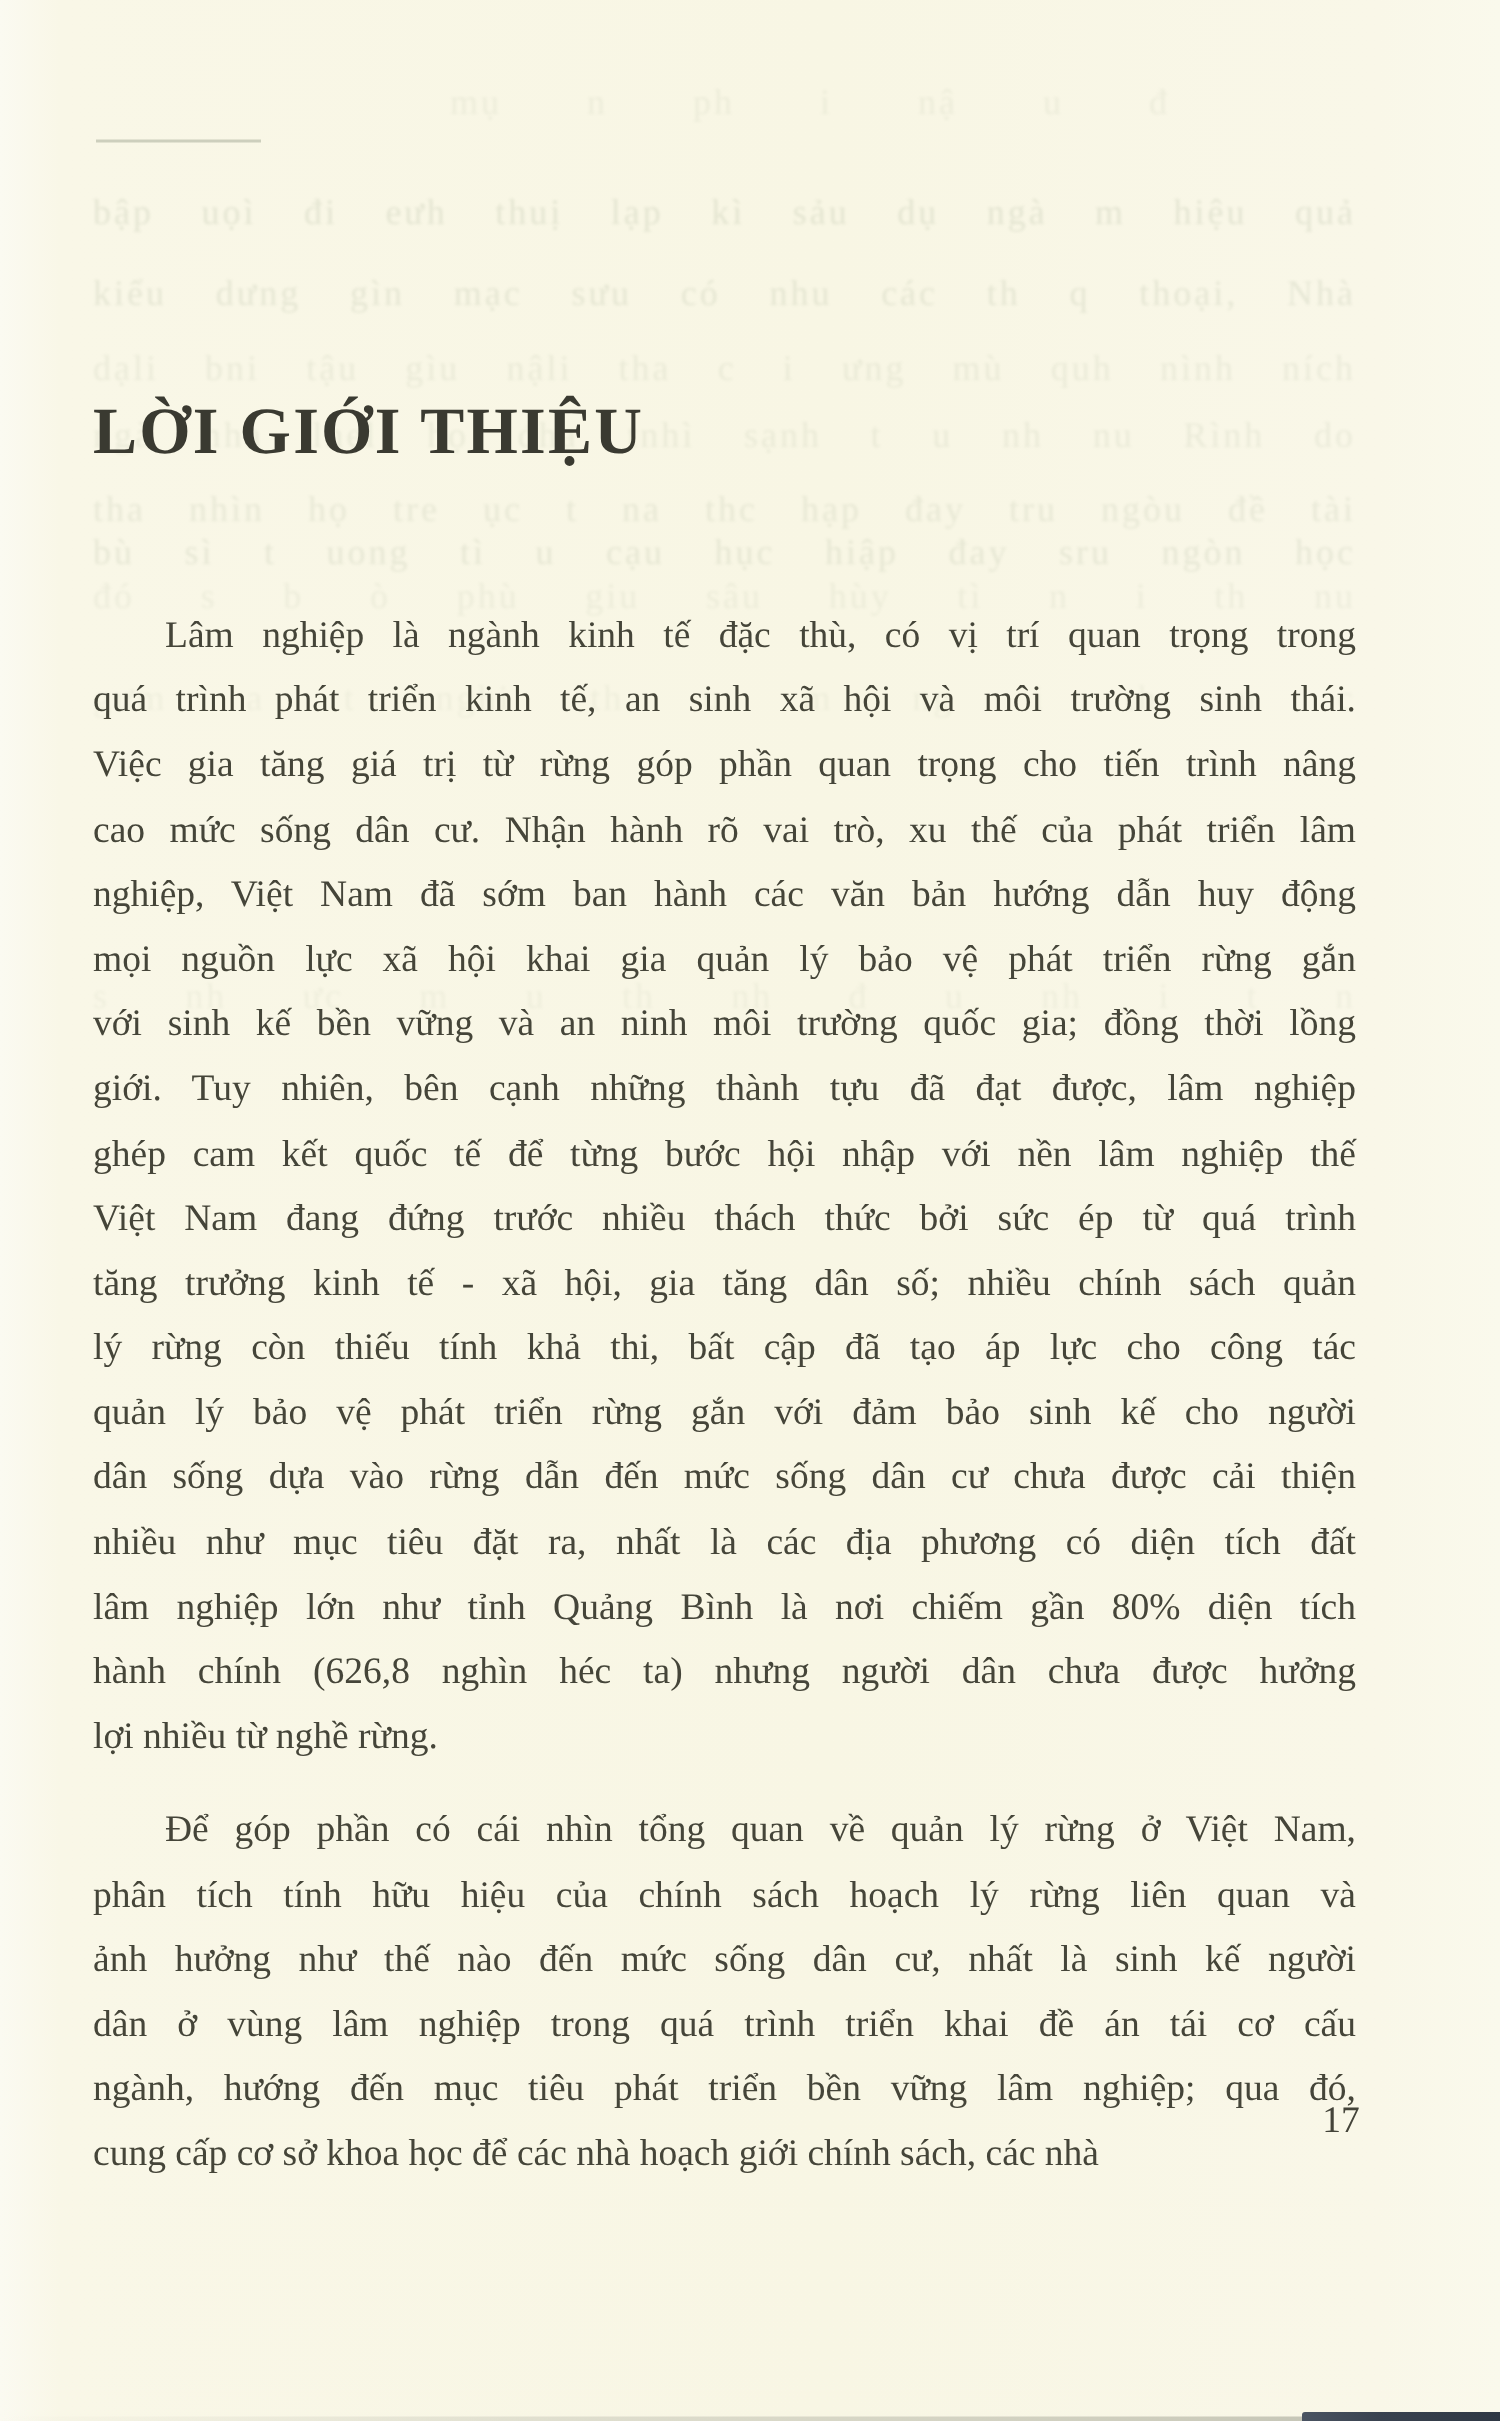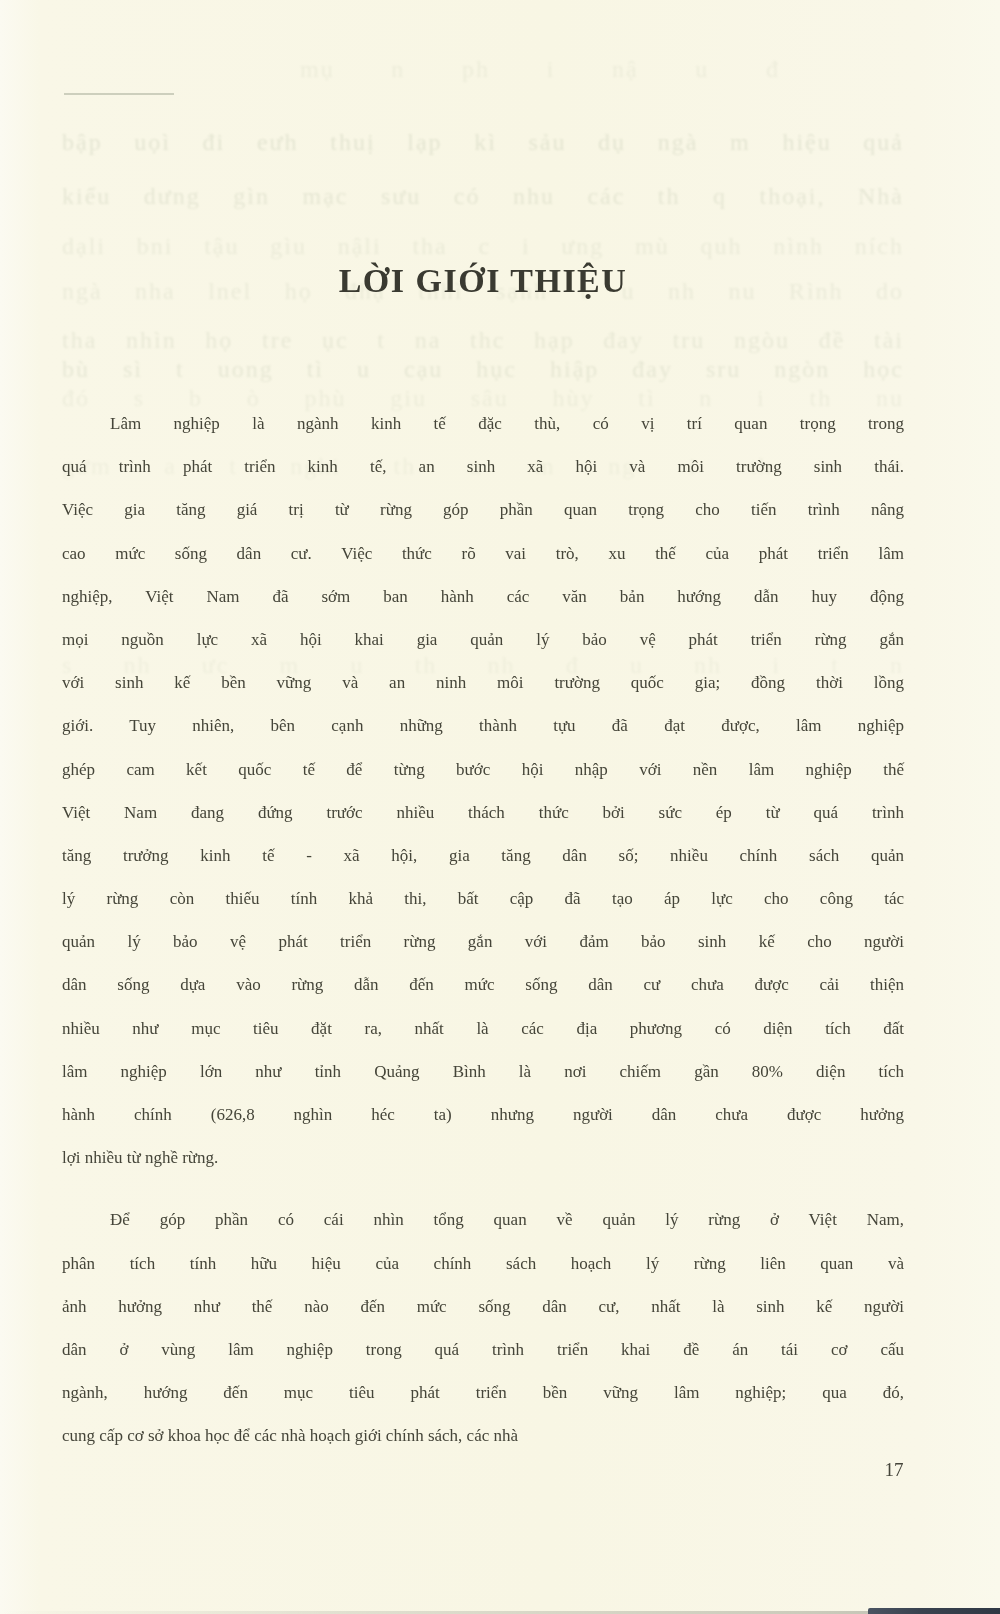--- a/index.html
+++ b/index.html
@@ -58,54 +58,54 @@
     filter: blur(0.4px);
   }
 
   
   .title {
     position: absolute;
     left: 62px;
     top: 262px;
     width: 842px;
     margin: 0;
-    text-align: center;
-    font-size: 34px;
+    text-align: left;
+    font-size: 44px;
     font-weight: 700;
     letter-spacing: 1.5px;
     color: #3a3a31;
   }
 
   .body-text {
     position: absolute;
     left: 62px;
     top: 402px;
     width: 842px;
     color: #454539;
   }
   .paragraph { margin: 0; }
   .paragraph + .paragraph { margin-top: 19px; }
   .line {
-    font-size: 17px;
+    font-size: 25px;
     line-height: 43.2px;
     height: 43.2px;
     text-align: justify;
     text-align-last: justify;
     white-space: nowrap;
   }
   .line.indent { padding-left: 48px; }
   .line.last { text-align-last: left; }
 
   .page-number {
     position: absolute;
     left: 872px;
-    top: 1452px;
+    top: 1396px;
     width: 44px;
     text-align: center;
-    font-size: 19px;
+    font-size: 25px;
     line-height: 36px;
     color: #44443a;
   }
 
   
   .edge-bottom {
     position: absolute;
     left: 0;
     bottom: 0;
     width: 100%;
@@ -146,21 +146,21 @@
 
   <div class="bleed-rule"></div>
 
   <h1 class="title">LỜI GIỚI THIỆU</h1>
 
   <div class="body-text" id="body-text">
       <div class="paragraph">
         <div class="line indent">Lâm nghiệp là ngành kinh tế đặc thù, có vị trí quan trọng trong</div>
         <div class="line">quá trình phát triển kinh tế, an sinh xã hội và môi trường sinh thái.</div>
         <div class="line">Việc gia tăng giá trị từ rừng góp phần quan trọng cho tiến trình nâng</div>
-        <div class="line">cao mức sống dân cư. Việc thức rõ vai trò, xu thế của phát triển lâm</div>
+        <div class="line">cao mức sống dân cư. Nhận hành rõ vai trò, xu thế của phát triển lâm</div>
         <div class="line">nghiệp, Việt Nam đã sớm ban hành các văn bản hướng dẫn huy động</div>
         <div class="line">mọi nguồn lực xã hội khai gia quản lý bảo vệ phát triển rừng gắn</div>
         <div class="line">với sinh kế bền vững và an ninh môi trường quốc gia; đồng thời lồng</div>
         <div class="line">giới. Tuy nhiên, bên cạnh những thành tựu đã đạt được, lâm nghiệp</div>
         <div class="line">ghép cam kết quốc tế để từng bước hội nhập với nền lâm nghiệp thế</div>
         <div class="line">Việt Nam đang đứng trước nhiều thách thức bởi sức ép từ quá trình</div>
         <div class="line">tăng trưởng kinh tế - xã hội, gia tăng dân số; nhiều chính sách quản</div>
         <div class="line">lý rừng còn thiếu tính khả thi, bất cập đã tạo áp lực cho công tác</div>
         <div class="line">quản lý bảo vệ phát triển rừng gắn với đảm bảo sinh kế cho người</div>
         <div class="line">dân sống dựa vào rừng dẫn đến mức sống dân cư chưa được cải thiện</div>

